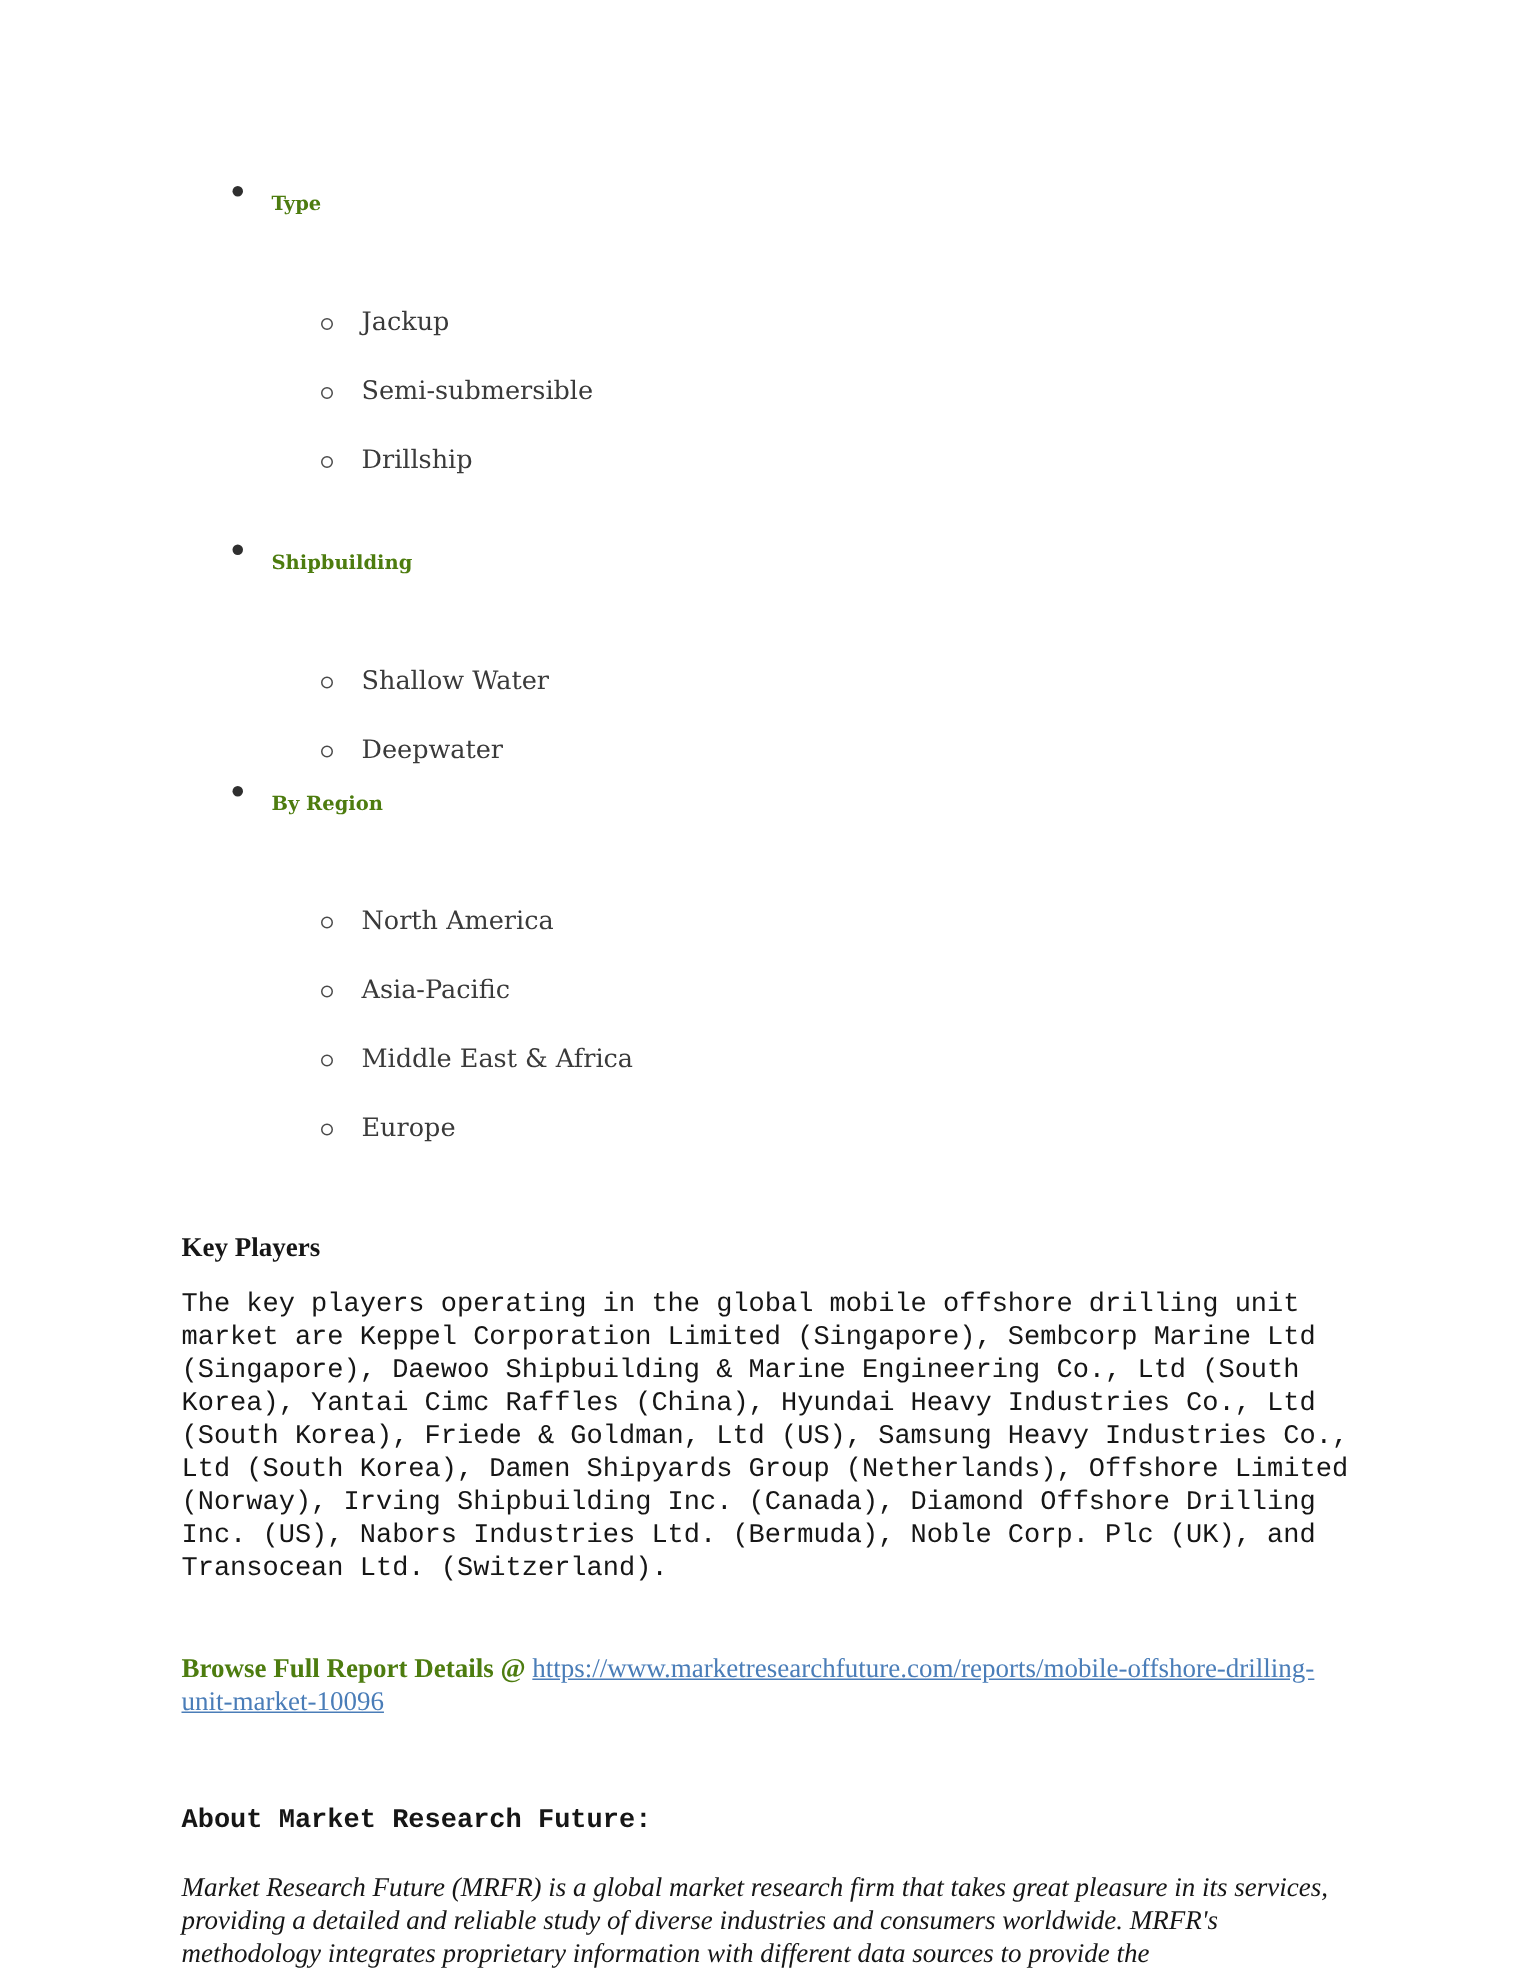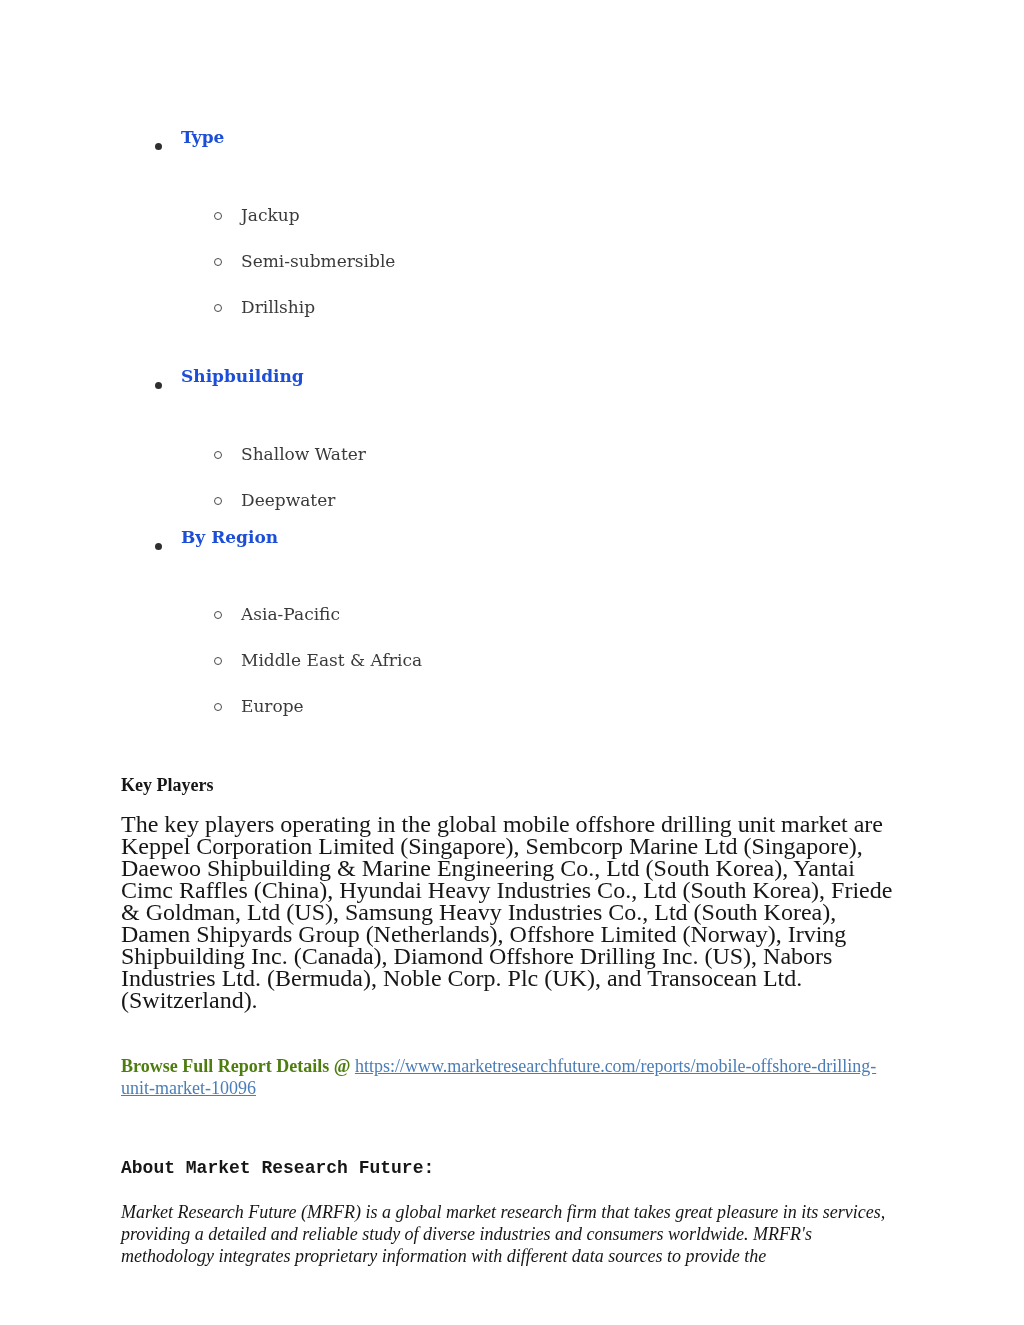--- a/index.html
+++ b/index.html
@@ -15,27 +15,27 @@
     box-sizing: border-box;
     padding: 124px 122px 40px 121px;
     font-family: "Liberation Serif", serif;
     color: #1f1f1f;
   }
 
   
   .seg-list { margin: 0; padding: 0; }
   .l1-row {
     display: flex;
-    align-items: flex-end;
+    align-items: flex-start;
     margin-left: 34px;
     line-height: 26px;
     font-family: "DejaVu Serif", serif;
-    font-size: 17px;
-    font-weight: bold;
-    color: #1d4ed8;
+    font-size: 13px;
+    font-weight: bold;
+    color: #4d7c0f;
   }
   .l1-marker-box { width: 26px; flex: 0 0 26px; display: flex; }
   .dot {
     width: 7px; height: 7px;
     border-radius: 50%;
     background: #2f2f2f;
   }
   .l2-row {
     display: flex;
     align-items: center;
@@ -66,23 +66,24 @@
   .h-keyplayers {
     margin: 56px 0 16px 0;
     font-size: 18px;
     line-height: 24px;
     font-weight: bold;
     color: #161616;
   }
   .p-keyplayers {
     margin: 10px 0 0 0;
     width: 786px;
-    font-size: 24px;
+    font-size: 18px;
     line-height: 22px;
     color: #161616;
+    font-family: Liberation Mono, monospace;
   }
   .p-browse {
     margin: 44px 0 0 0;
     width: 786px;
     font-size: 18px;
     line-height: 22px;
   }
   .browse-label {
     font-weight: bold;
     color: #4d7c0f;
@@ -171,20 +172,26 @@
       <span class="l1-marker-box">
           <span class="dot"></span>
         </span>
       <span>By Region</span>
     </div>
     <div class="gap-after-title" style="height:29px;"></div>
     <div class="l2-row">
       <span class="l2-marker-box">
           <span class="circle"></span>
         </span>
+      <span>North America</span>
+    </div>
+    <div class="l2-row">
+      <span class="l2-marker-box">
+          <span class="circle"></span>
+        </span>
       <span>Asia-Pacific</span>
     </div>
     <div class="l2-row">
       <span class="l2-marker-box">
           <span class="circle"></span>
         </span>
       <span>Middle East &amp; Africa</span>
     </div>
     <div class="l2-row">
       <span class="l2-marker-box">

